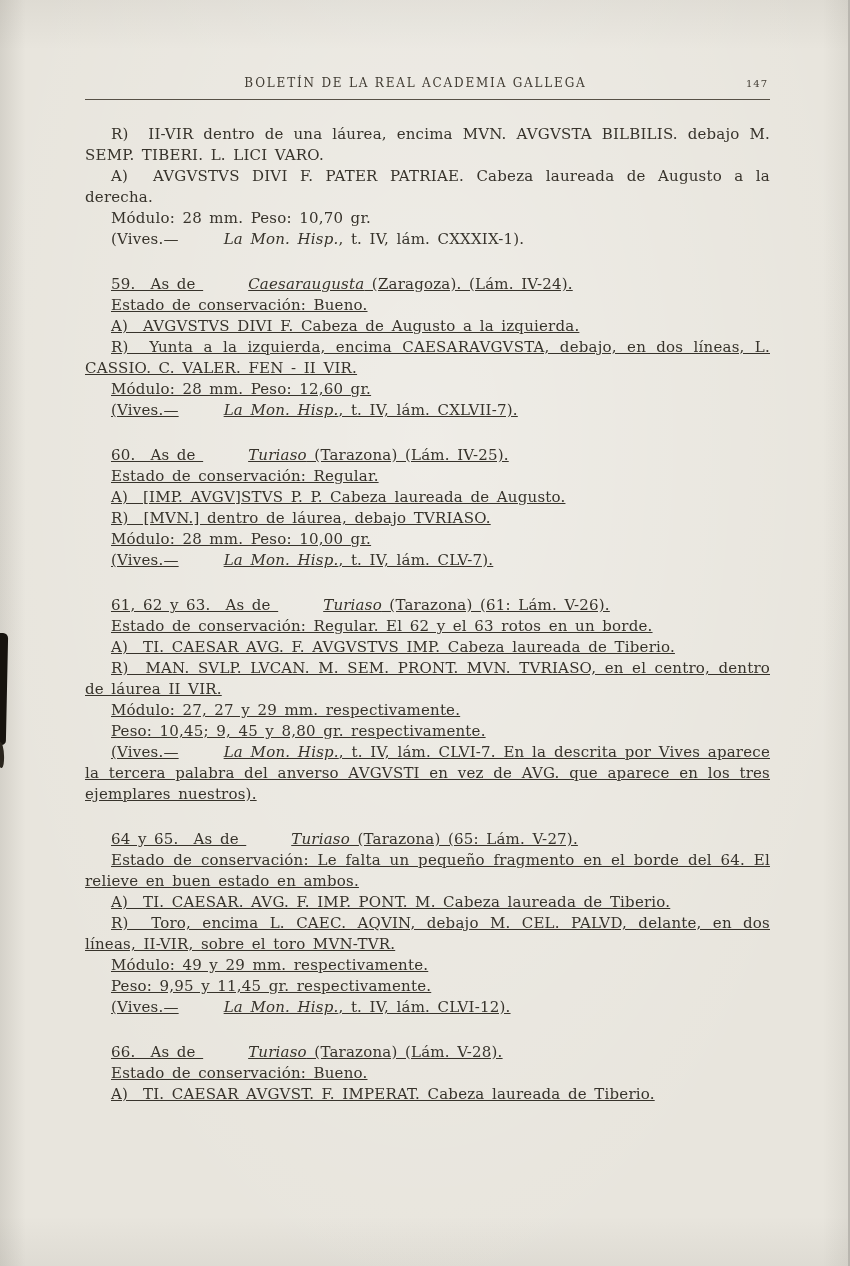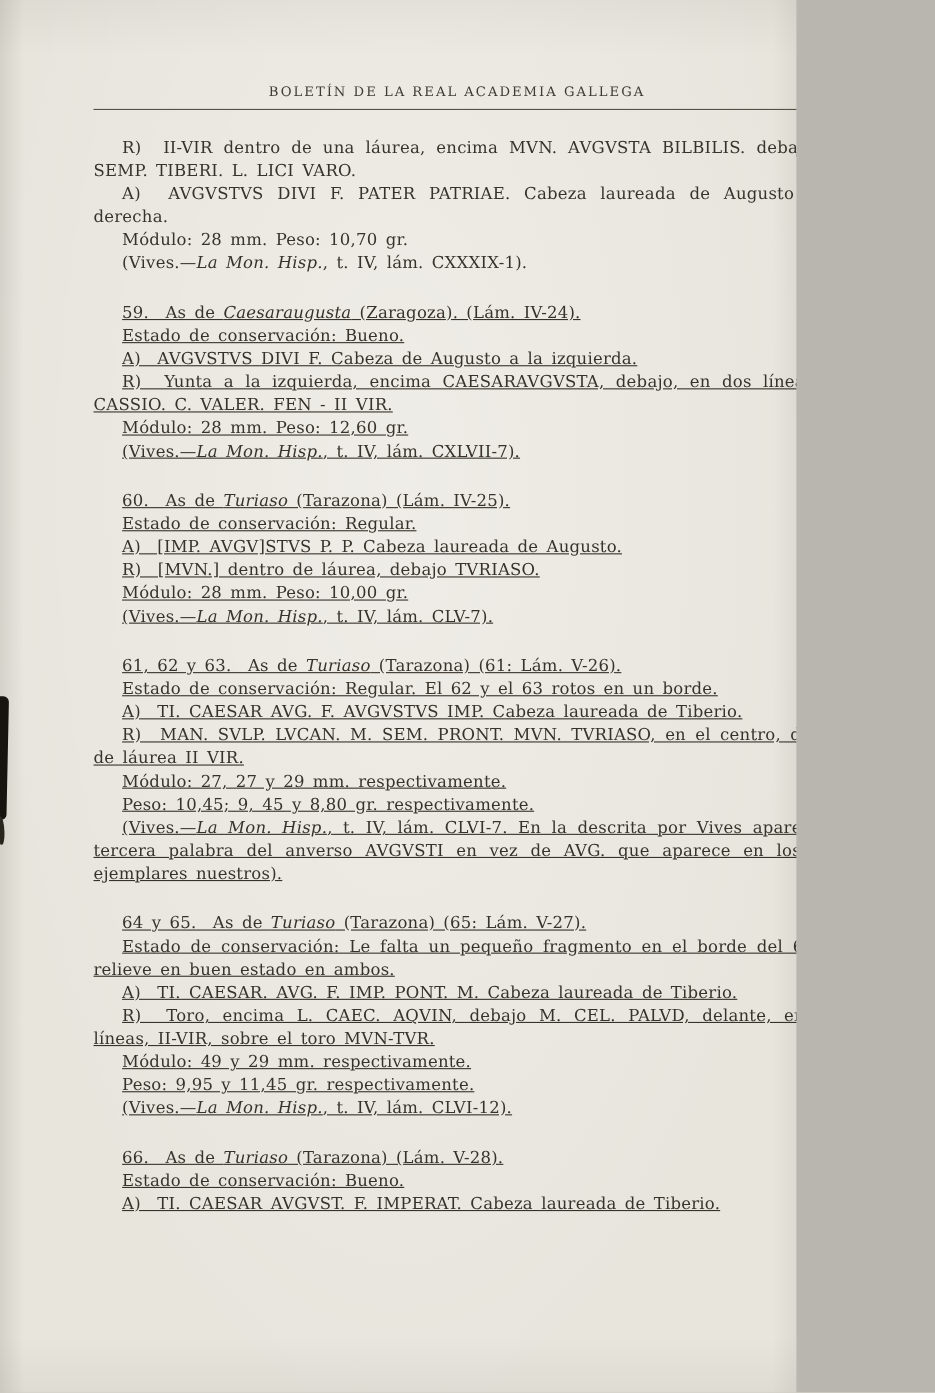--- a/index.html
+++ b/index.html
@@ -4,21 +4,21 @@
 <style>
   * { box-sizing: border-box; }
   html, body { margin: 0; padding: 0; }
   body {
     width: 850px;
     background: #b9b6af;
     font-family: "DejaVu Serif", "Liberation Serif", serif;
   }
   .page {
     position: relative;
-    width: 724px;
+    width: 848px;
     height: 1266px;
     overflow: hidden;
     color: #37332b;
     background:
       radial-gradient(ellipse at 50% 35%, rgba(255,255,255,0.30), rgba(255,255,255,0) 75%),
       linear-gradient(90deg, rgba(40,35,25,0.10) 0%, rgba(40,35,25,0) 3%, rgba(40,35,25,0) 97%, rgba(40,35,25,0.06) 100%),
       linear-gradient(180deg, rgba(40,35,25,0.05) 0%, rgba(40,35,25,0) 4%, rgba(40,35,25,0) 96%, rgba(40,35,25,0.05) 100%),
       #e8e5dd;
   }
   .page-header {
@@ -51,21 +51,21 @@
     width: 685px;
     font-size: 15px;
     line-height: 21px;
     text-align: justify;
     word-spacing: 2.5px;
     letter-spacing: 0.2px;
   }
   .entry { margin: 0; }
   .entry + .entry { margin-top: 24px; text-decoration: underline; }
   .para { margin: 0; text-indent: 26px; }
-  .para i { font-style: italic; }
+  .para i { font-style: italic; margin-left: 45px; }
   .blemish-main {
     position: absolute;
     left: -4px;
     top: 633px;
     width: 11px;
     height: 112px;
     background: #17130e;
     border-radius: 3px 7px 6px 9px;
     transform: rotate(1.2deg);
   }

